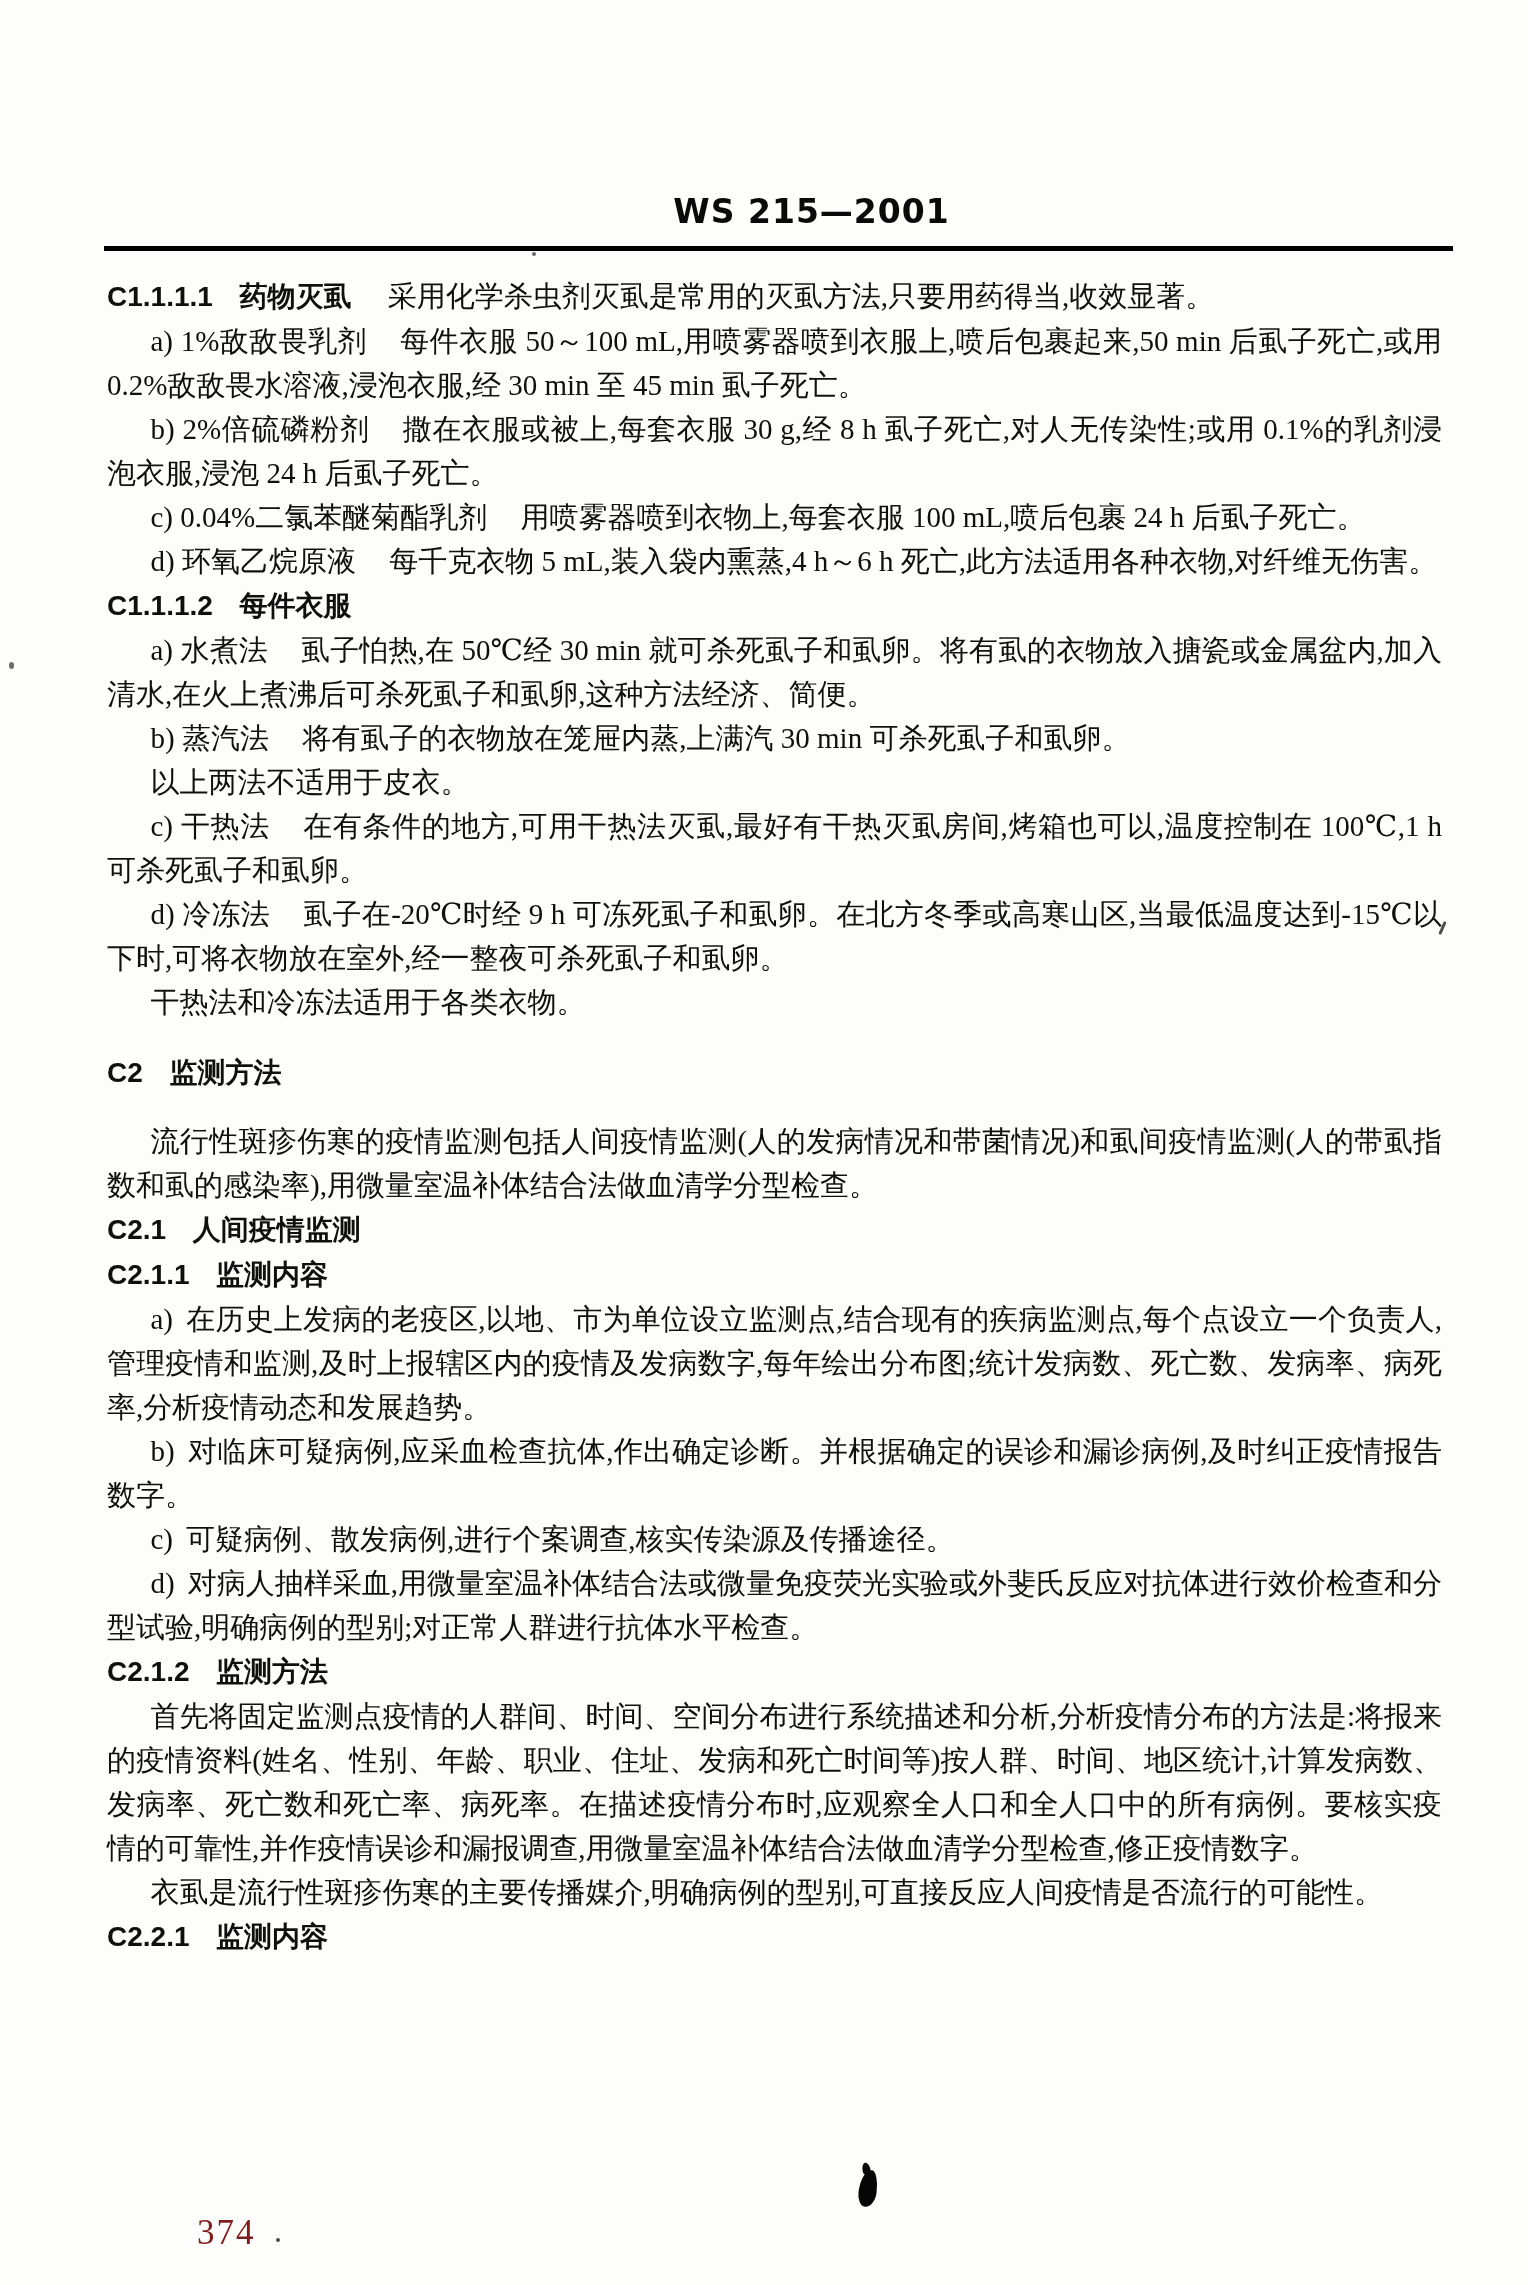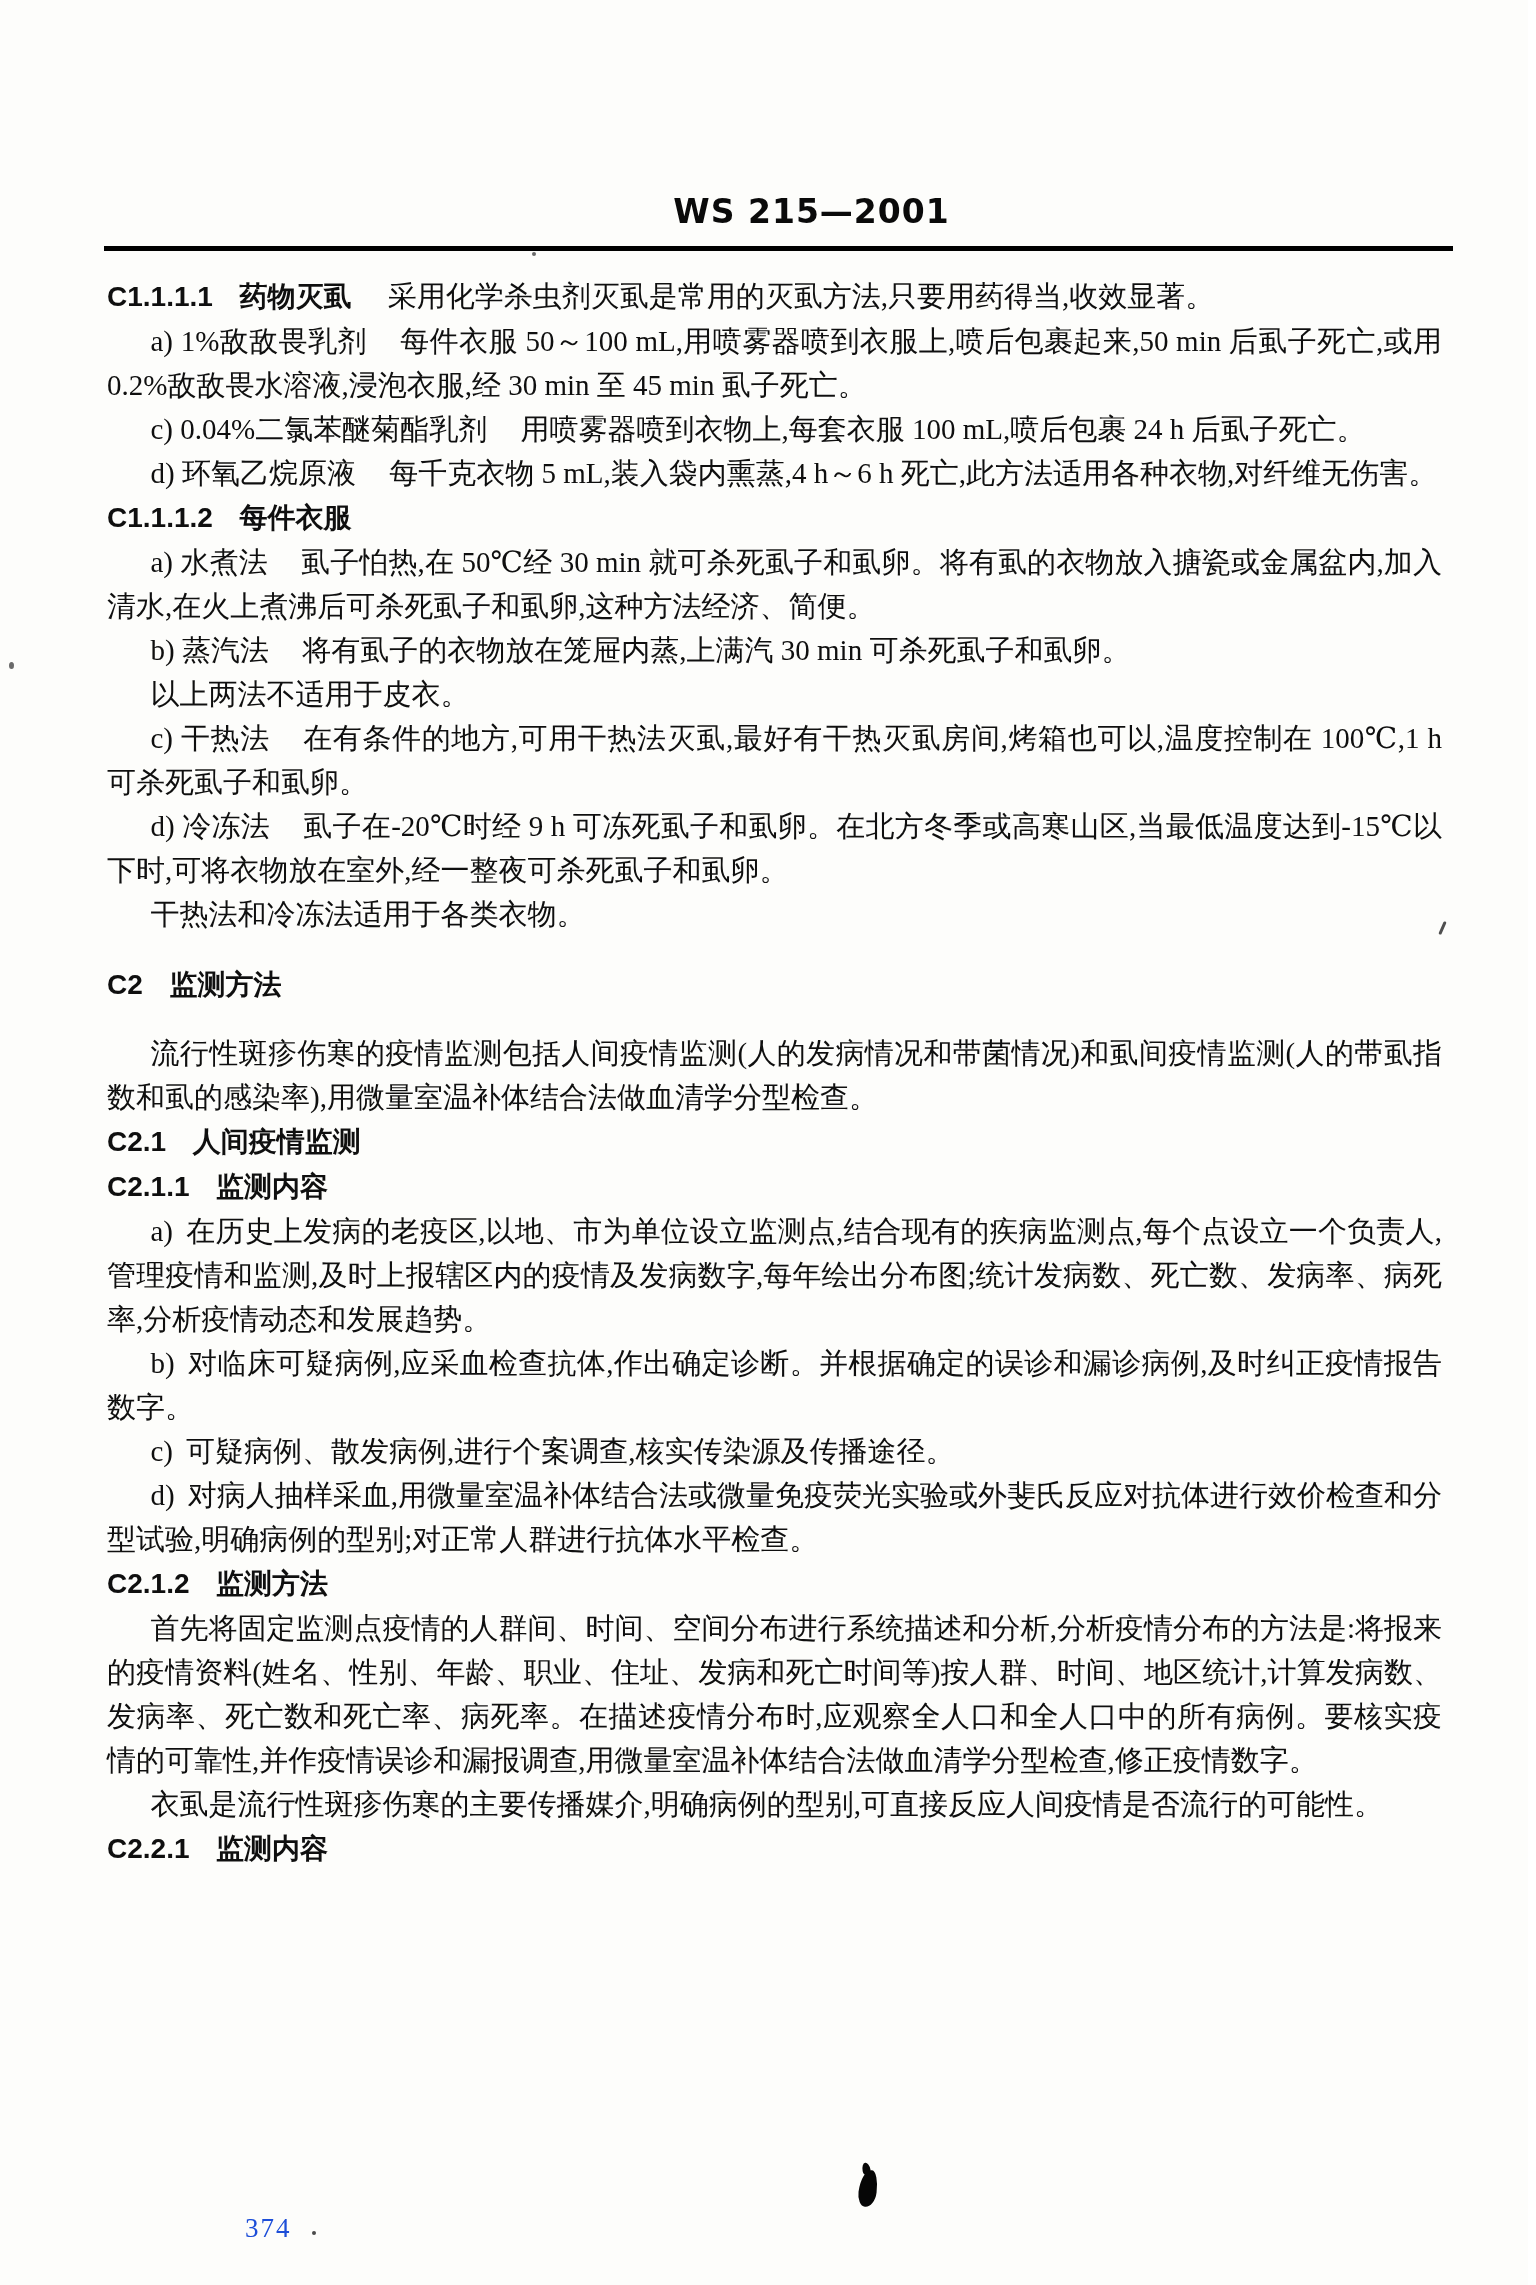--- a/index.html
+++ b/index.html
@@ -47,24 +47,23 @@
   .num{margin-right:.95em;}
   .title{margin-right:1.3em;}
   .lead{margin-right:1.15em;}
   .lead-s{margin-right:.45em;}
   p.section{margin:26px 0 24px 0;}
   
   .footer{
     position:absolute;
     left:197px;
     top:2213px;
-    font-size:27px;
-    color:#1d4ed8;
+    font-size:35px;
+    color:#7f1d1d;
     letter-spacing:2px;
-    margin-left:48px;
   }
   .fdot{
     display:inline-block;
     width:4px;height:4px;
     background:#4a4a4a;
     border-radius:50%;
     margin-left:20px;
     vertical-align:2px;
   }
   
@@ -97,20 +96,21 @@
 
   <div class="std-num">WS 215—2001</div>
   <div class="rule"></div>
 
   <div class="doc-body">
 
     <p><span class="hei num">C1.1.1.1</span><span class="hei title">药物灭虱</span><span>采用化学杀虫剂灭虱是常用的灭虱方法,只要用药得当,收效显著。</span></p>
 
     <p class="indent"><span class="lead">a) 1%敌敌畏乳剂</span><span>每件衣服 50～100 mL,用喷雾器喷到衣服上,喷后包裹起来,50 min 后虱子死亡,或用 0.2%敌敌畏水溶液,浸泡衣服,经 30 min 至 45 min 虱子死亡。</span></p>
 
+    <p class="indent"><span class="lead">b) 2%倍硫磷粉剂</span><span>撒在衣服或被上,每套衣服 30 g,经 8 h 虱子死亡,对人无传染性;或用 0.1%的乳剂浸泡衣服,浸泡 24 h 后虱子死亡。</span></p>
 
     <p class="indent"><span class="lead">c) 0.04%二氯苯醚菊酯乳剂</span><span>用喷雾器喷到衣物上,每套衣服 100 mL,喷后包裹 24 h 后虱子死亡。</span></p>
 
     <p class="indent"><span class="lead">d) 环氧乙烷原液</span><span>每千克衣物 5 mL,装入袋内熏蒸,4 h～6 h 死亡,此方法适用各种衣物,对纤维无伤害。</span></p>
 
     <p><span class="hei num">C1.1.1.2</span><span class="hei">每件衣服</span></p>
 
     <p class="indent"><span class="lead">a) 水煮法</span><span>虱子怕热,在 50℃经 30 min 就可杀死虱子和虱卵。将有虱的衣物放入搪瓷或金属盆内,加入清水,在火上煮沸后可杀死虱子和虱卵,这种方法经济、简便。</span></p>
 
     <p class="indent"><span class="lead">b) 蒸汽法</span><span>将有虱子的衣物放在笼屉内蒸,上满汽 30 min 可杀死虱子和虱卵。</span></p>

